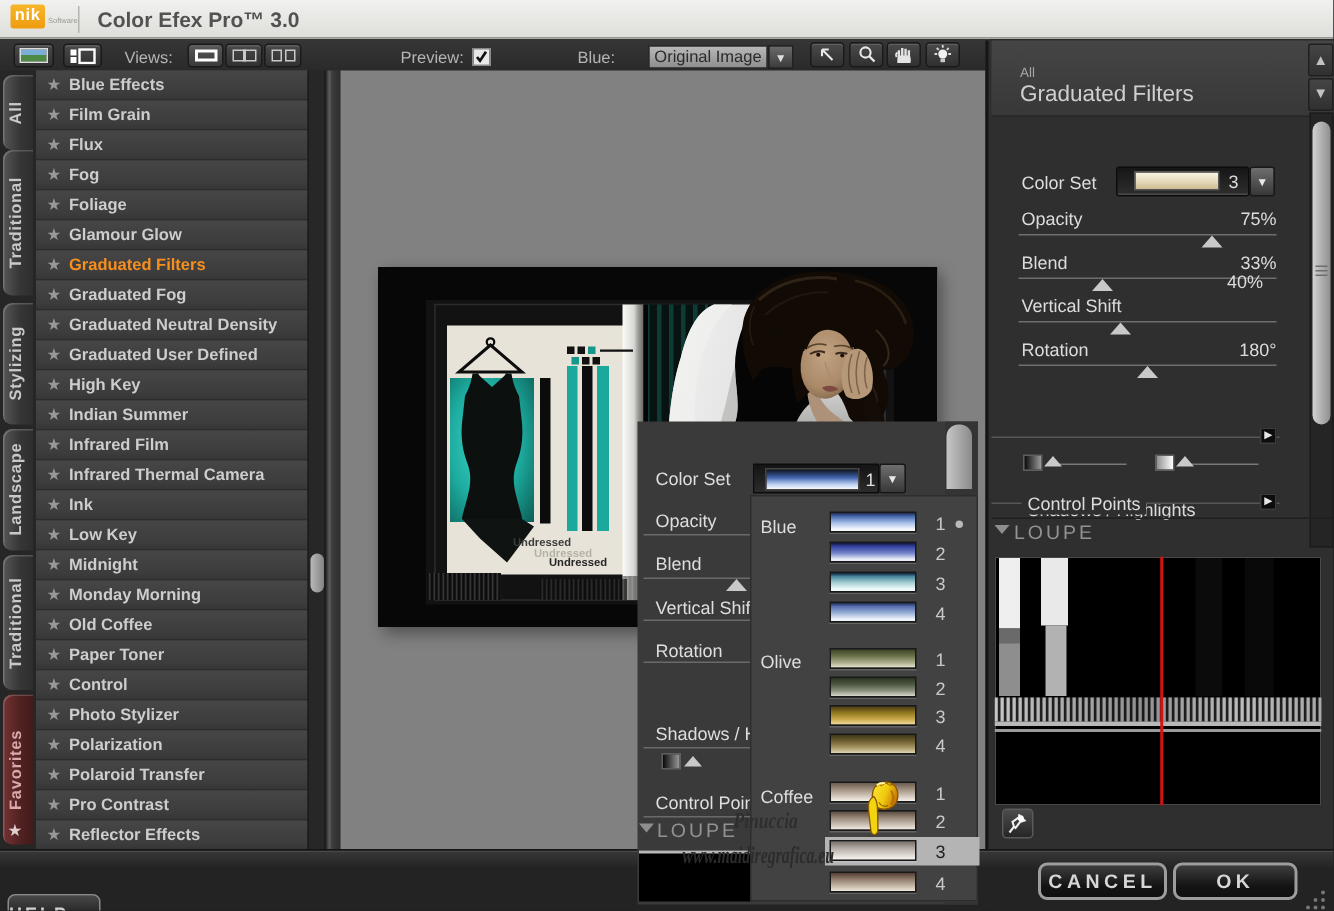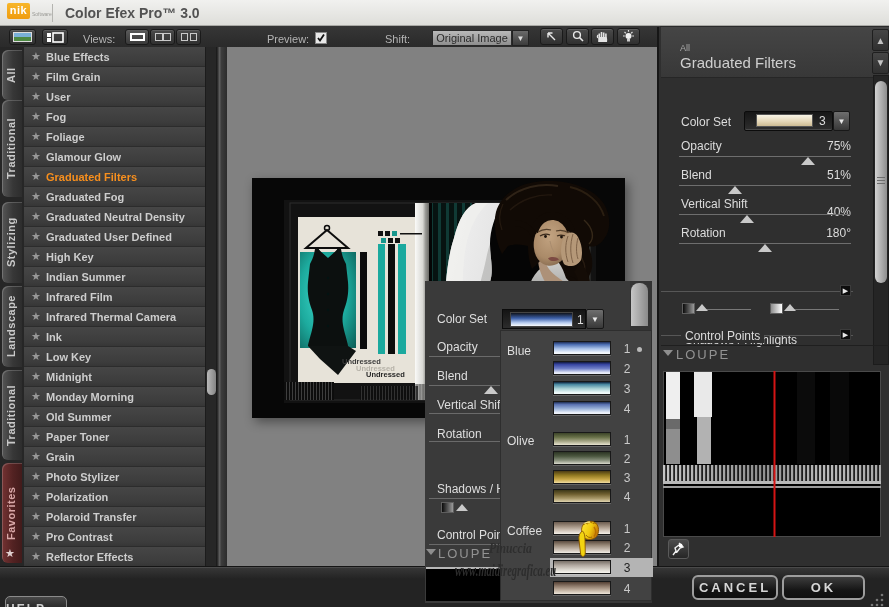--- a/index.html
+++ b/index.html
@@ -95,21 +95,21 @@
       <div class="tbtn" style="left:176px;width:25px;">
         <div style="position:absolute;left:4px;top:3px;width:7px;height:8px;border:1.5px solid #c9c9c9;"></div>
         <div style="position:absolute;left:13px;top:3px;width:7px;height:8px;border:1.5px solid #c9c9c9;"></div>
       </div>
       <div class="tlabel" style="left:267px;">Preview:</div>
       <div style="position:absolute;left:315px;top:6px;width:12px;height:12px;background:#e8e8e8;border:1px solid #888;">
         <svg width="10" height="10" viewBox="0 0 10 10" style="position:absolute;left:0;top:0">
           <path d="M2 5 L4 7.5 L8 1.5" stroke="#111" stroke-width="1.8" fill="none"></path>
         </svg>
       </div>
-      <div class="tlabel" style="left:385px;">Shift:</div>
+      <div class="tlabel" style="left:385px;">Blue:</div>
       <div style="position:absolute;left:432px;top:4px;width:80px;height:16px;background:linear-gradient(#b9b9b9,#8e8e8e);border:1px solid #2a2a2a;color:#2b2b2b;font-size:11px;text-align:center;line-height:15px;">Original Image</div>
       <div style="position:absolute;left:512px;top:4px;width:17px;height:16px;background:linear-gradient(#6a6a6a,#3c3c3c);border:1px solid #222;color:#ddd;font-size:8px;text-align:center;line-height:15px;">▼</div>
       <div class="tbtn" style="left:540px;width:23px;top:2px;height:17px;">
         <svg width="21" height="15" viewBox="0 0 21 15" style="position:absolute;left:0;top:0">
           <path d="M14 11 L7 4 M7 4 L11.5 4 M7 4 L7 8.5" stroke="#e8e8e8" stroke-width="1.4" fill="none"></path>
         </svg>
       </div>
       <div class="tbtn" style="left:566px;width:23px;top:2px;height:17px;">
         <svg width="21" height="15" viewBox="0 0 21 15" style="position:absolute;left:0;top:0">
           <circle cx="10" cy="6" r="3.4" stroke="#e8e8e8" stroke-width="1.4" fill="none"></circle>
@@ -156,21 +156,21 @@
       <div class="row">
         <span class="st">★</span>
         <span class="tx">Blue Effects</span>
       </div>
       <div class="row">
         <span class="st">★</span>
         <span class="tx">Film Grain</span>
       </div>
       <div class="row">
         <span class="st">★</span>
-        <span class="tx">User</span>
+        <span class="tx">Flux</span>
       </div>
       <div class="row">
         <span class="st">★</span>
         <span class="tx">Fog</span>
       </div>
       <div class="row">
         <span class="st">★</span>
         <span class="tx">Foliage</span>
       </div>
       <div class="row">
@@ -220,29 +220,29 @@
       <div class="row">
         <span class="st">★</span>
         <span class="tx">Midnight</span>
       </div>
       <div class="row">
         <span class="st">★</span>
         <span class="tx">Monday Morning</span>
       </div>
       <div class="row">
         <span class="st">★</span>
-        <span class="tx">Old Summer</span>
+        <span class="tx">Old Coffee</span>
       </div>
       <div class="row">
         <span class="st">★</span>
         <span class="tx">Paper Toner</span>
       </div>
       <div class="row">
         <span class="st">★</span>
-        <span class="tx">Grain</span>
+        <span class="tx">Control</span>
       </div>
       <div class="row">
         <span class="st">★</span>
         <span class="tx">Photo Stylizer</span>
       </div>
       <div class="row">
         <span class="st">★</span>
         <span class="tx">Polarization</span>
       </div>
       <div class="row">
@@ -386,25 +386,25 @@
       <div class="rlab" style="left:22px;top:88px;">Color Set</div>
       <div class="abs" style="left:85px;top:84px;width:89px;height:20px;background:linear-gradient(#161616,#2e2e2e);border:1px solid #0c0c0c;border-radius:2px;box-shadow:inset 0 -1px 0 #4a4a4a;"></div>
       <div class="abs" style="left:97px;top:87px;width:57px;height:13px;background:linear-gradient(#f8f4e6,#e4d6b6 60%,#cdbb92);border:1px solid #555;"></div>
       <div class="rval" style="left:160px;top:87px;">3</div>
       <div class="abs" style="left:174px;top:84px;width:17px;height:20px;background:linear-gradient(#6e6e6e,#383838);border:1px solid #181818;border-radius:2px;color:#e8e8e8;font-size:8px;text-align:center;line-height:19px;">▼</div>
       <div class="rlab" style="left:22px;top:112px;">Opacity</div>
       <div class="rval" style="left:150px;top:112px;width:42px;text-align:right;">75%</div>
       <div class="sline" style="left:20px;top:129px;"></div>
       <div class="mark" style="left:142px;top:130px;"></div>
       <div class="rlab" style="left:22px;top:141px;">Blend</div>
-      <div class="rval" style="left:150px;top:141px;width:42px;text-align:right;">51%</div>
+      <div class="rval" style="left:150px;top:141px;width:42px;text-align:right;">33%</div>
       <div class="sline" style="left:20px;top:158px;"></div>
       <div class="mark" style="left:69px;top:159px;"></div>
       <div class="rlab" style="left:22px;top:170px;">Vertical Shift</div>
-      <div class="rval" style="left:150px;top:178px;width:42px;text-align:right;">40%</div>
+      <div class="rval" style="left:150px;top:154px;width:42px;text-align:center;">40%</div>
       <div class="sline" style="left:20px;top:187px;"></div>
       <div class="mark" style="left:81px;top:188px;"></div>
       <div class="rlab" style="left:22px;top:199px;">Rotation</div>
       <div class="rval" style="left:150px;top:199px;width:42px;text-align:right;">180°</div>
       <div class="sline" style="left:20px;top:216px;"></div>
       <div class="mark" style="left:99px;top:217px;"></div>
       <div class="abs" style="left:2px;top:264px;width:192px;height:1px;background:#575757;"></div>
       <div class="rlab" style="left:22px;top:258px;background:#2f2f2f;padding:0 4px;margin-top:48px;">Shadows / Highlights</div>
       <div class="expbtn" style="left:181px;top:258px;">▶</div>
       <div class="abs" style="left:23px;top:276px;width:13px;height:11px;background:linear-gradient(90deg,#0a0a0a,#9a9a9a);border:1px solid #5e5e5e;"></div>

